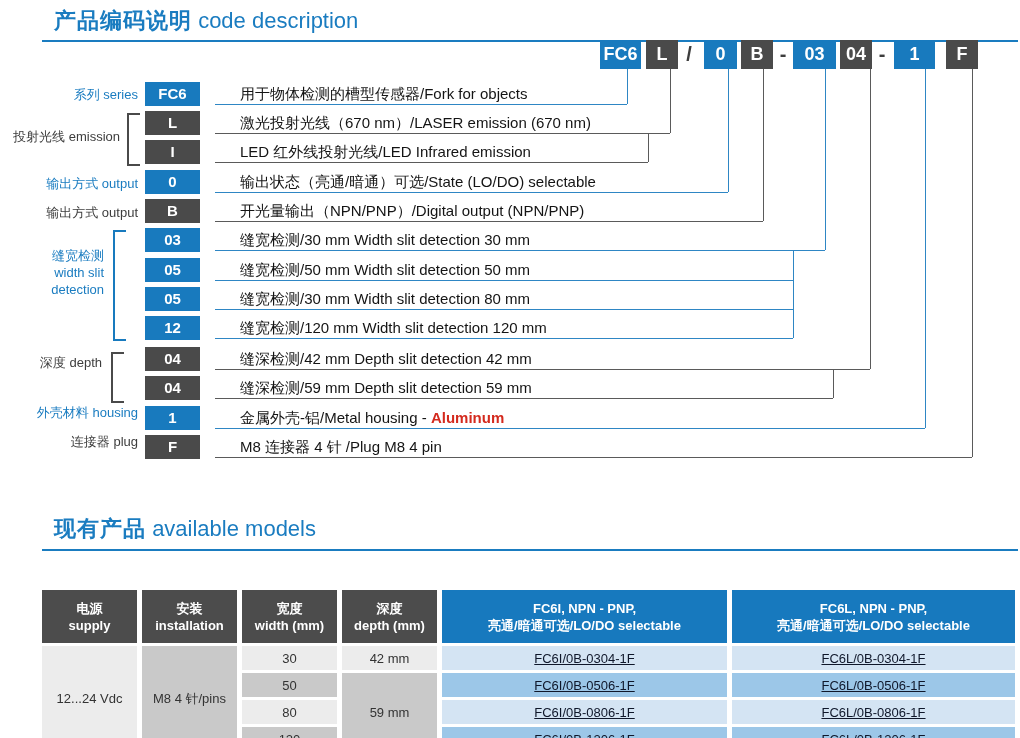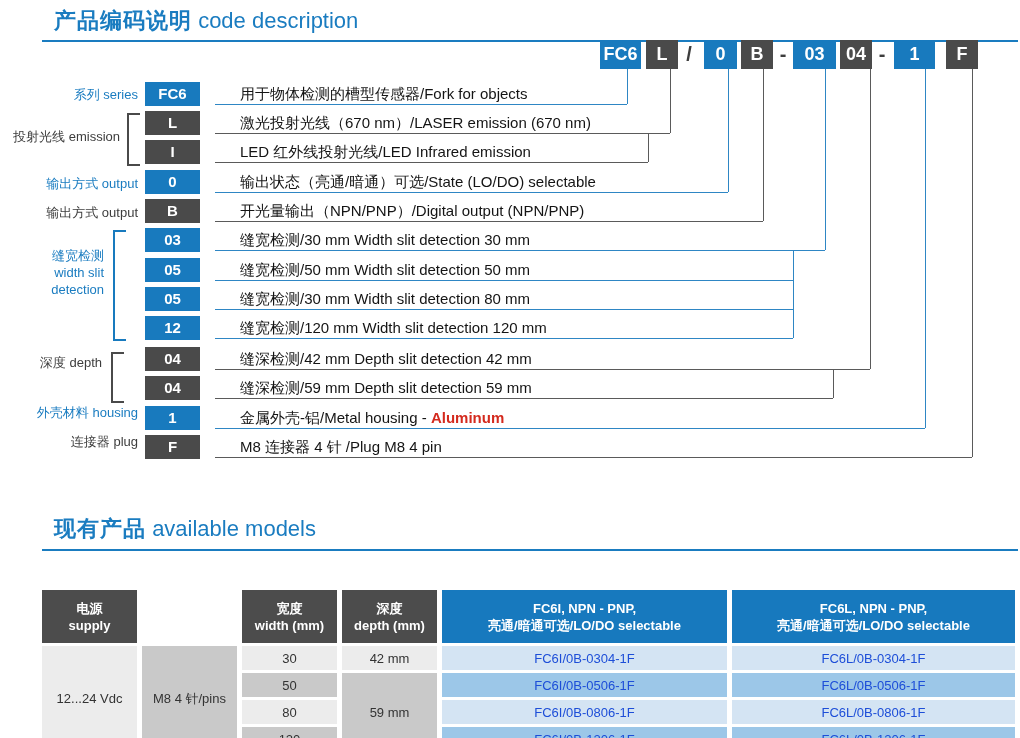--- a/index.html
+++ b/index.html
@@ -50,21 +50,21 @@
           column-gap:5px;row-gap:3px;margin-top:34px;}
   .th{display:flex;flex-direction:column;justify-content:center;align-items:center;
       color:#fff;font-size:13px;line-height:17px;font-weight:600;text-align:center;}
   .th.dark{background:#4c4c4c;}
   .th.blue{background:#1779be;}
   .td{display:flex;align-items:center;justify-content:center;font-size:13px;color:#333;text-align:center;}
   .bg-l{background:#ececec;}
   .bg-g{background:#c9c9c9;}
   .bg-bl{background:#d4e4f3;}
   .bg-bm{background:#9cc7e8;}
-  .model{color:#1d4ed8;}
+  .model{color:#0f172a;text-decoration:underline;}
 </style>
 </head>
 <body>
 
 <div class="page">
 
   <div class="sec-title" style="top:6px">
     <span class="zh">产品编码说明</span>
     <span class="en">code description</span>
   </div>
@@ -167,20 +167,24 @@
     <span class="en">available models</span>
   </div>
   <div class="rule" style="top:549px"></div>
 
   <div class="mtable">
 
     <div class="th dark" style="grid-column:1;grid-row:1">
       <div>电源</div>
       <div>supply</div>
     </div>
+    <div class="th dark" style="grid-column:2;grid-row:1">
+      <div>安装</div>
+      <div>installation</div>
+    </div>
     <div class="th dark" style="grid-column:3;grid-row:1">
       <div>宽度</div>
       <div>width (mm)</div>
     </div>
     <div class="th dark" style="grid-column:4;grid-row:1">
       <div>深度</div>
       <div>depth (mm)</div>
     </div>
     <div class="th blue" style="grid-column:5;grid-row:1">
       <div>FC6I, NPN - PNP,</div>

